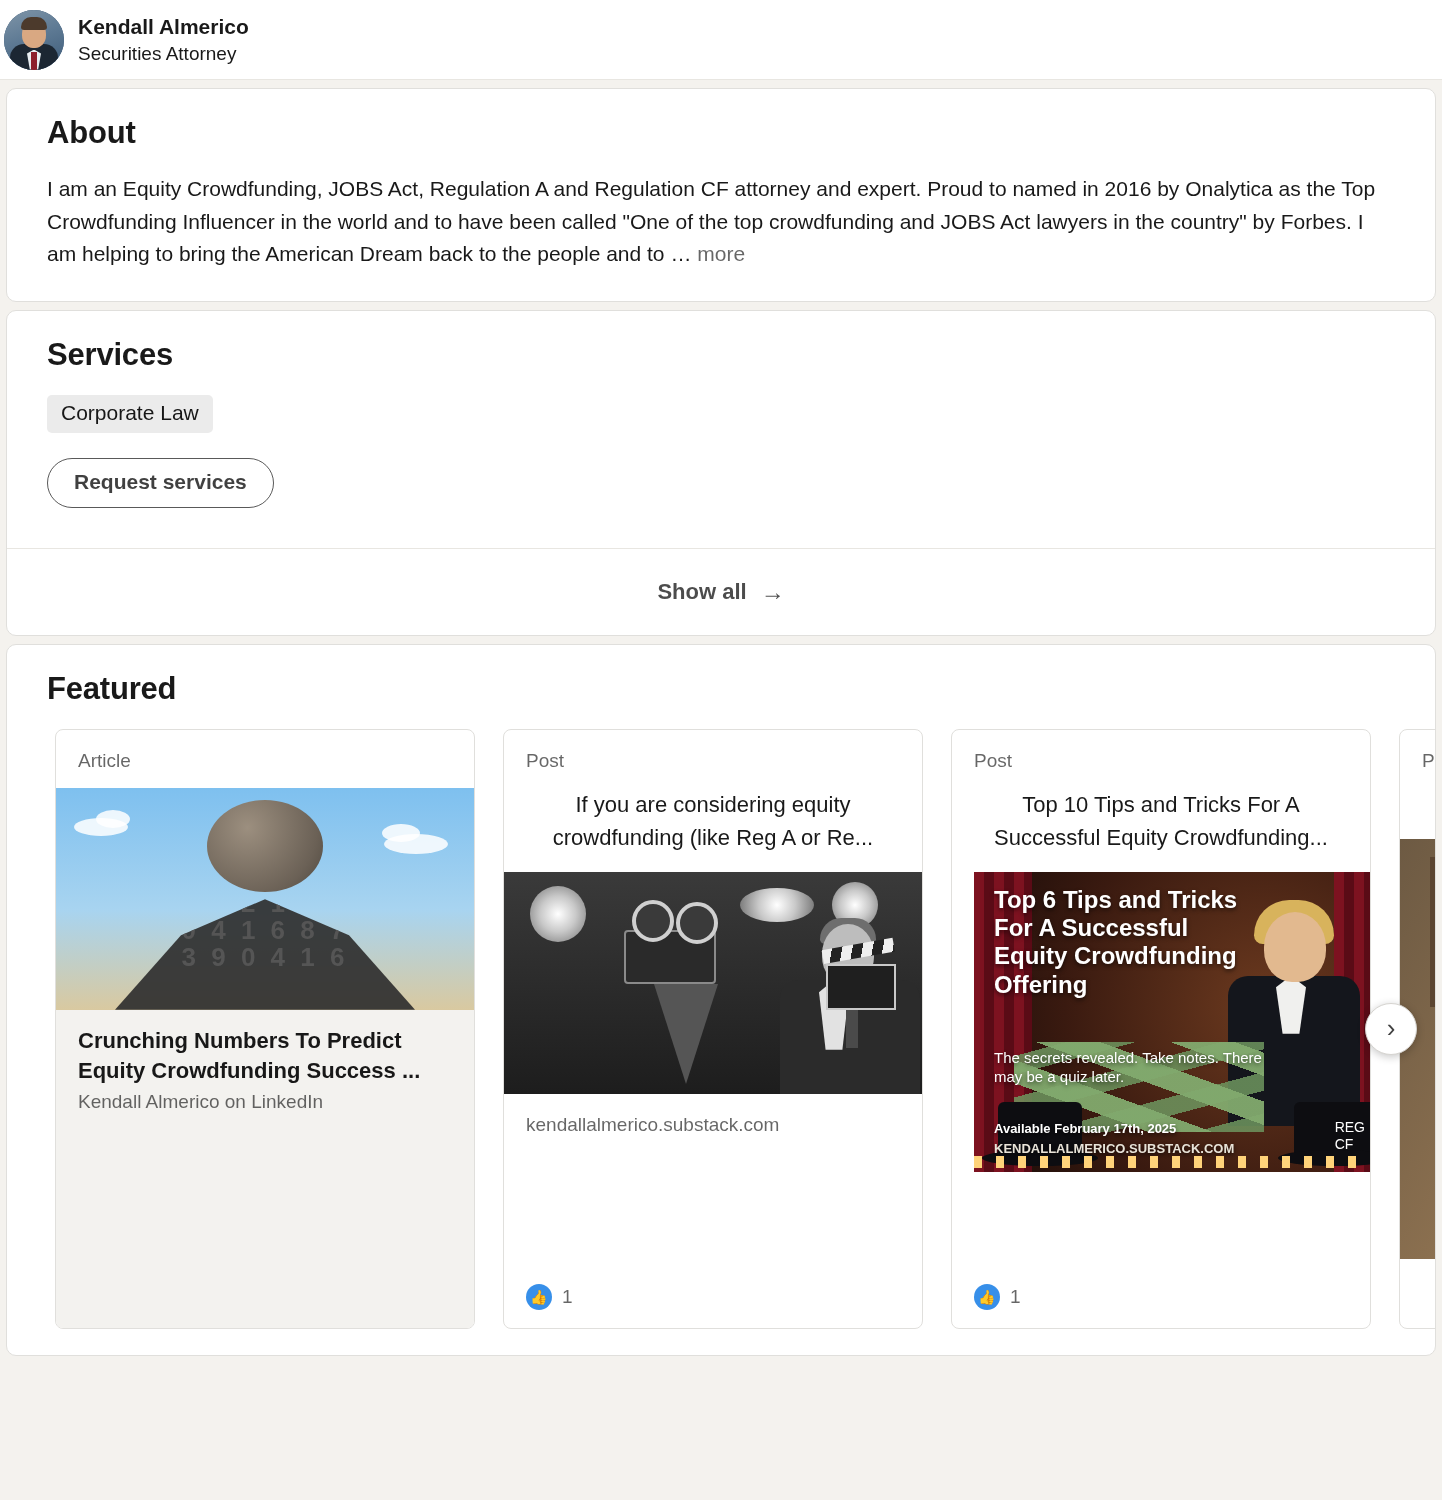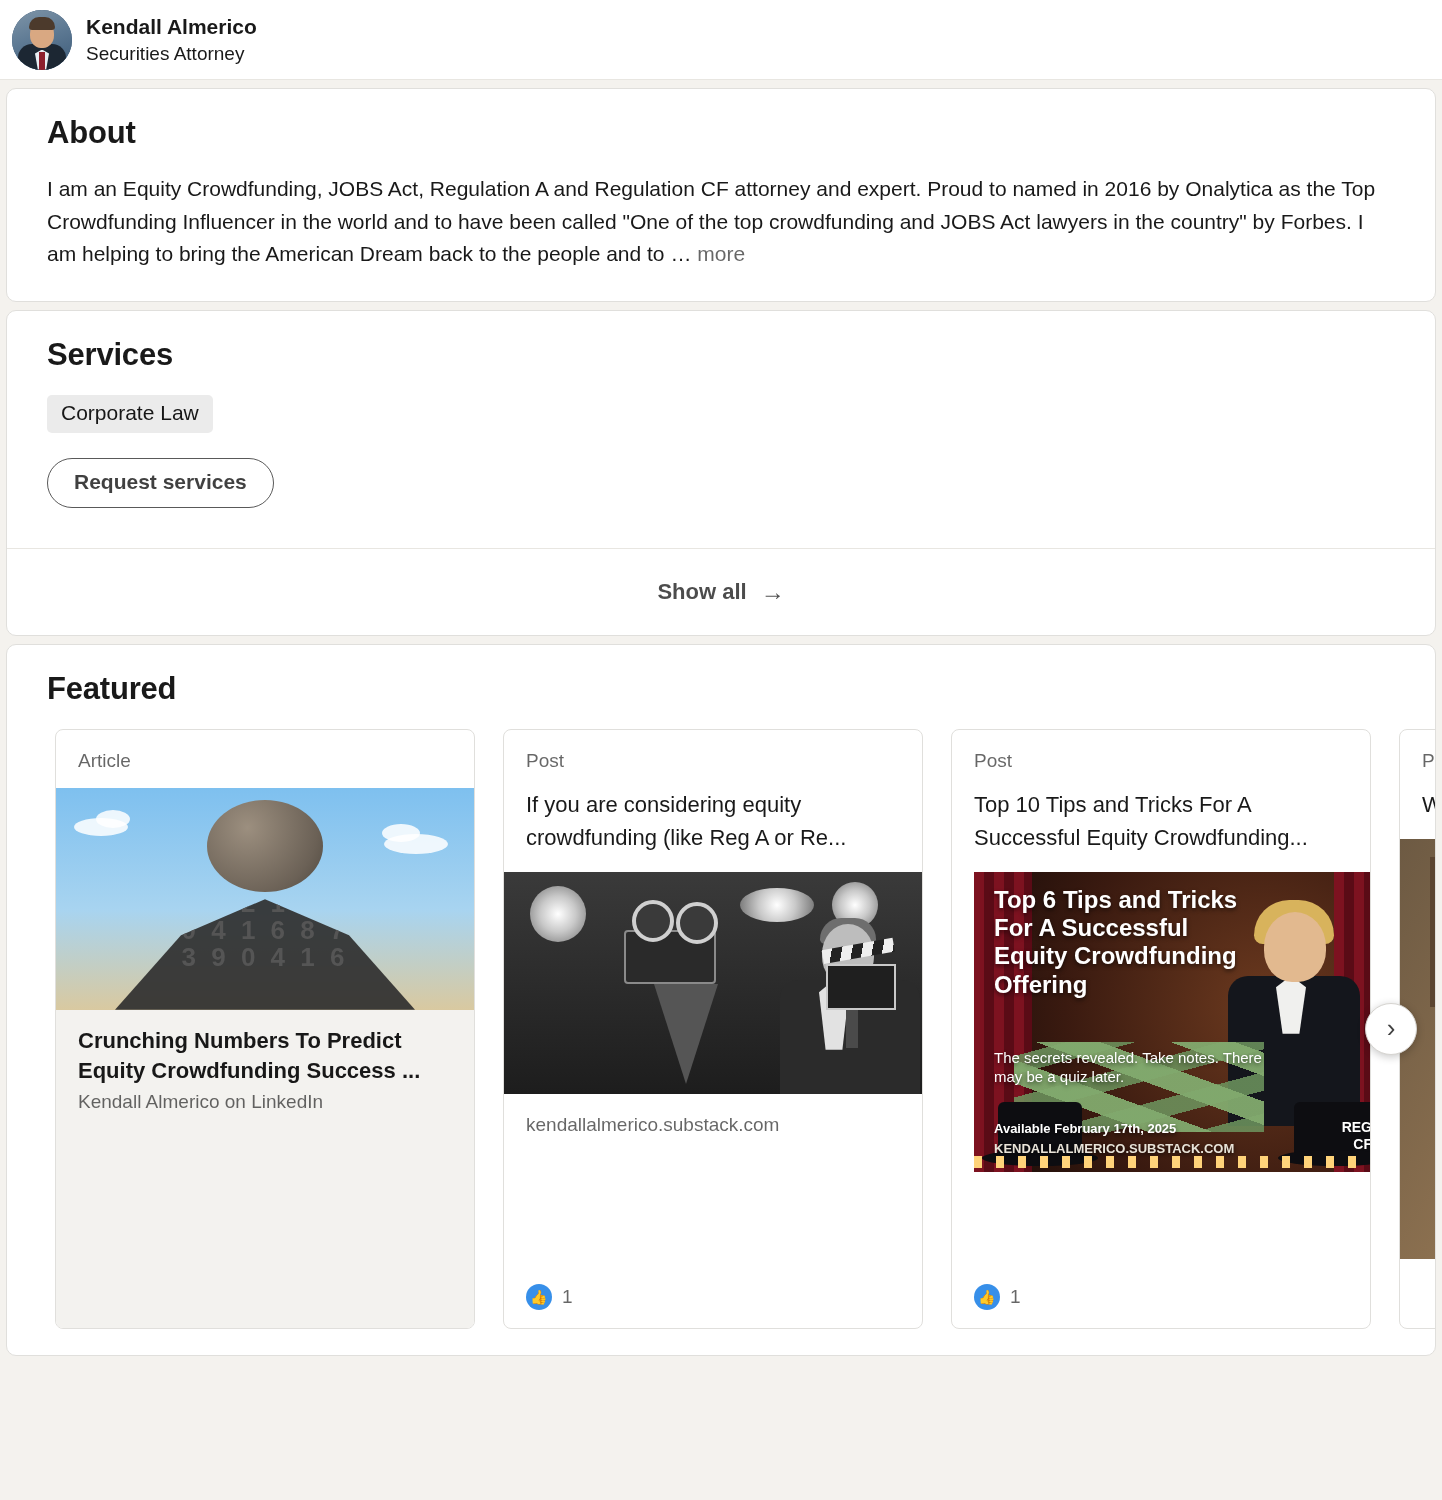--- a/index.html
+++ b/index.html
@@ -15,21 +15,21 @@
     position: relative;
     background: #f4f2ee;
   }
 
   
   .profile-header {
     height: 80px;
     background: #ffffff;
     display: flex;
     align-items: center;
-    padding: 0 0 0 8px;
+    padding: 0 0 0 0;
     border-bottom: 1px solid #e8e6e1;
   }
   .avatar {
     width: 60px; height: 60px;
     border-radius: 50%;
     overflow: hidden;
     flex: 0 0 60px;
     position: relative;
     background: #2a4a6b;
     margin-left: 4px;
@@ -128,20 +128,21 @@
   .feat-kicker {
     font-size: 19px;
     color: rgba(0,0,0,0.6);
     padding: 20px 22px 16px 22px;
   }
   .feat-headline {
     font-size: 22px;
     line-height: 1.5;
     padding: 0 22px 18px 22px;
     color: rgba(0,0,0,0.9);
+    text-align: center;
   }
   .feat-media { width: 100%; height: 222px; position: relative; overflow: hidden; }
   .feat-body { padding: 16px 22px 18px 22px; }
   .feat-title {
     font-size: 22px; font-weight: bold; line-height: 1.4;
     color: rgba(0,0,0,0.9);
   }
   .feat-source { font-size: 19px; color: rgba(0,0,0,0.6); margin-top: 4px; }
   .feat-snippet {
     font-size: 21px; line-height: 1.5; margin-top: 14px; color: rgba(0,0,0,0.9);
@@ -214,21 +215,21 @@
   .m3 .money { position:absolute; left:40px; bottom:40px; width:250px; height:90px;
       background:
         repeating-linear-gradient(20deg, rgba(130,170,110,.95) 0 22px, transparent 22px 46px),
         repeating-linear-gradient(-15deg, rgba(110,150,95,.85) 0 18px, transparent 18px 40px);
       filter: blur(.2px);
   }
   .m3 .poster-text { position:absolute; left:20px; top:14px; right:150px; color:#fff; font-weight:bold; font-size:24px; line-height:1.18; text-shadow:0 2px 4px rgba(0,0,0,.6); }
   .m3 .poster-sub { position:absolute; left:20px; top:176px; right:120px; color:#fff; font-size:15px; line-height:1.3; text-shadow:0 2px 4px rgba(0,0,0,.6); }
   .m3 .poster-date { position:absolute; left:20px; bottom:36px; color:#ffffff; font-size:13px; font-weight:bold; text-shadow:0 2px 4px rgba(0,0,0,.7); }
   .m3 .poster-url { position:absolute; left:20px; bottom:16px; color:#e8e3d8; font-size:13px; font-weight:bold; text-shadow:0 2px 4px rgba(0,0,0,.7); }
-  .m3 .regcf { position:absolute; right:20px; bottom:20px; color:#fff; font-size:14px; font-weight:bold; text-align:right; line-height:1.15; }
+  .m3 .regcf { position:absolute; right:27px; bottom:20px; color:#fff; font-size:14px; font-weight:normal; text-align:left; line-height:1.15; }
 
   
   .feat-item.partial { flex: 0 0 420px; }
   .m4 { background: linear-gradient(120deg,#6d5a43 0%, #8a6f4f 40%, #c3a179 100%); }
   .m4 .window { position:absolute; left:30px; top:18px; width:150px; height:150px; background: linear-gradient(#cfe0ea,#9db8c9); border:8px solid #5b4531; }
   .m4 .bowl { position:absolute; left:40px; bottom:14px; width:170px; height:80px; border-radius:0 0 90px 90px; background:#d7c9b3; }
 
   .carousel-next {
     position: absolute;
     right: 18px;

